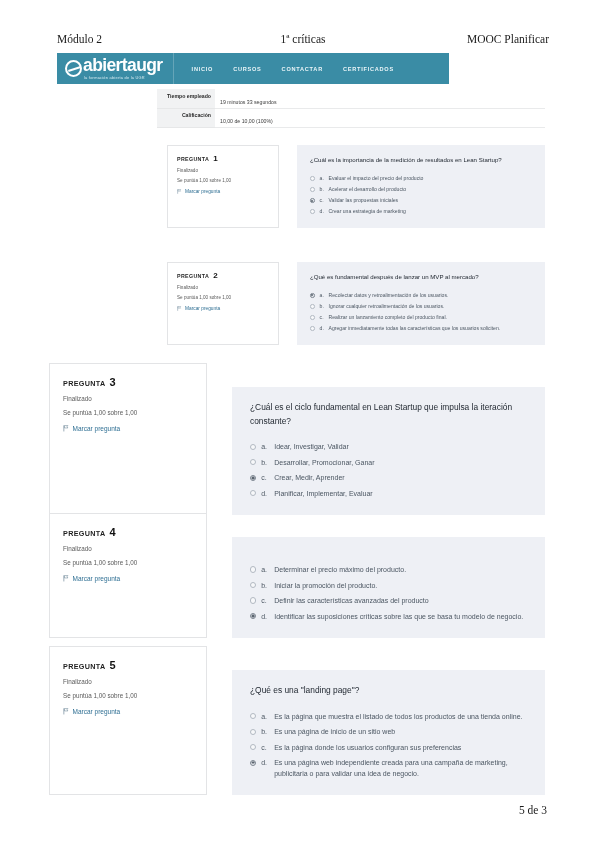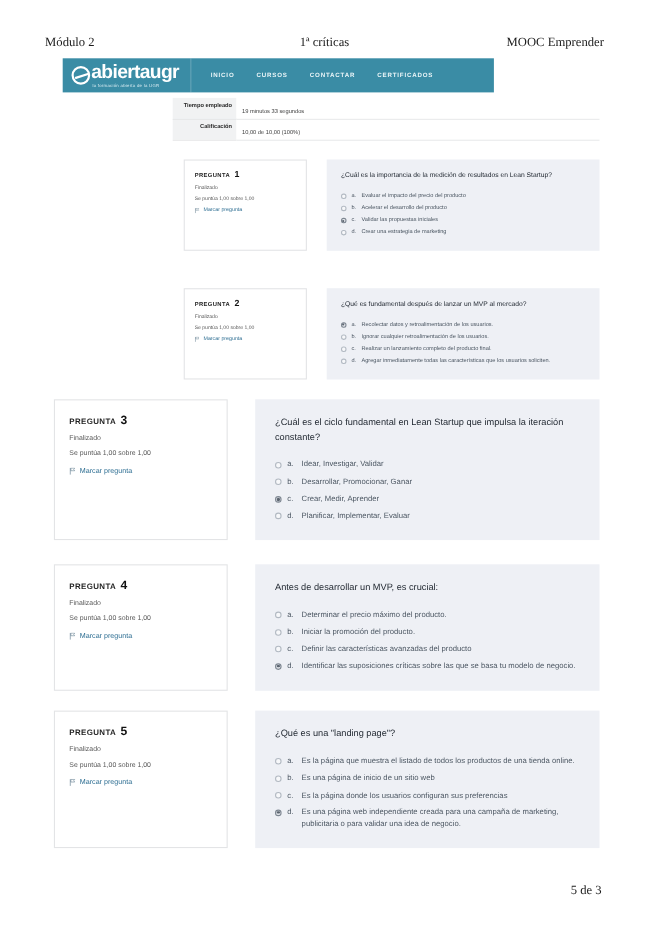--- a/index.html
+++ b/index.html
@@ -10,21 +10,21 @@
     background: #ffffff;
     font-family: "Liberation Sans", sans-serif;
     position: relative;
     overflow: hidden;
   }
 
   
   .doc-header {
     position: absolute;
     top: 33px;
-    left: 41px;
+    left: 57px;
     right: 50px;
     height: 16px;
     font-family: "Liberation Serif", serif;
     font-size: 11.5px;
     color: #1b1b1b;
     display: flex;
     align-items: baseline;
   }
   .dh-left  { flex: 0 0 auto; }
   .dh-mid   { position: absolute; left: 50%; transform: translateX(-50%); white-space: nowrap; }
@@ -137,21 +137,21 @@
   .qblock.small .opt    { font-size: 5.1px; line-height: 1.5; }
   .qblock.small .opts   { margin-top: 10px; gap: 3.5px; }
   .qblock.small .radio  { width: 4.6px; height: 4.6px; margin-top: 1.1px; }
   .qblock.small .radio.sel::after { width: 2px; height: 2px; }
   .qblock.small .opt-ltr { width: 9px; }
   .qblock.small .flag   { width: 4.5px; height: 5px; }
 
   
   .qblock.large { left: 49px; width: 496px; }
   .qblock.large .qinfo  { width: 158px; padding: 13px 10px 13px 13px; }
-  .qblock.large .qbody  { width: 313px; padding: 14px 16px 16px 18px; margin-left: 25px; }
+  .qblock.large .qbody  { width: 313px; padding: 14px 16px 16px 18px; margin-left: 25px; margin-top: 24px; }
   .qblock.large .q-lbl  { font-size: 7.2px; }
   .qblock.large .q-num  { font-size: 11px; }
   .qblock.large .q-meta { font-size: 6.3px; margin-top: 7px; }
   .qblock.large .q-mark { font-size: 6.5px; margin-top: 9px; }
   .qblock.large .q-text { font-size: 8.4px; line-height: 1.62; }
   .qblock.large .opt    { font-size: 7px; line-height: 1.5; }
   .qblock.large .opts   { margin-top: 14px; gap: 5px; }
   .qblock.large .radio  { width: 6.2px; height: 6.2px; margin-top: 1.4px; }
   .qblock.large .radio.sel::after { width: 2.8px; height: 2.8px; }
   .qblock.large .opt-ltr { width: 13px; }
@@ -212,21 +212,21 @@
     font-size: 11.5px;
     color: #1b1b1b;
   }
 </style>
 </head>
 <body>
 
 <div class="doc-header">
   <span class="dh-left">Módulo 2</span>
   <span class="dh-mid">1ª críticas</span>
-  <span class="dh-right">MOOC Emprender</span>
+  <span class="dh-right">MOOC Planificar</span>
 </div>
 
 <div class="navbar">
   <div class="brand">
     <div class="brand-mark"></div>
     <div class="brand-txt">
       <span class="brand-name">abiertaugr</span>
       <span class="brand-tag">la formación abierta de la UGR</span>
     </div>
   </div>
@@ -388,21 +388,20 @@
         <div class="q-meta">Se puntúa 1,00 sobre 1,00</div>
         <div class="q-mark">
           <svg class="flag" viewBox="0 0 10 12" preserveAspectRatio="xMidYMid meet">
             <path d="M1.2 0.6 L1.2 11.4" stroke="#5d7a8c" stroke-width="1.1" fill="none"></path>
             <path d="M2.2 1.0 L8.4 1.0 L6.8 3.1 L8.4 5.2 L2.2 5.2 Z" fill="none" stroke="#5d7a8c" stroke-width="0.9"></path>
           </svg>
           <span>Marcar pregunta</span>
         </div>
       </div>
       <div class="qbody">
-        <div class="q-text">Antes de desarrollar un MVP, es crucial:</div>
         <div class="opts">
           <label class="opt">
             <span class="radio"></span>
             <span class="opt-ltr">a.</span>
             <span class="opt-txt">Determinar el precio máximo del producto.</span>
           </label>
           <label class="opt">
             <span class="radio"></span>
             <span class="opt-ltr">b.</span>
             <span class="opt-txt">Iniciar la promoción del producto.</span>

